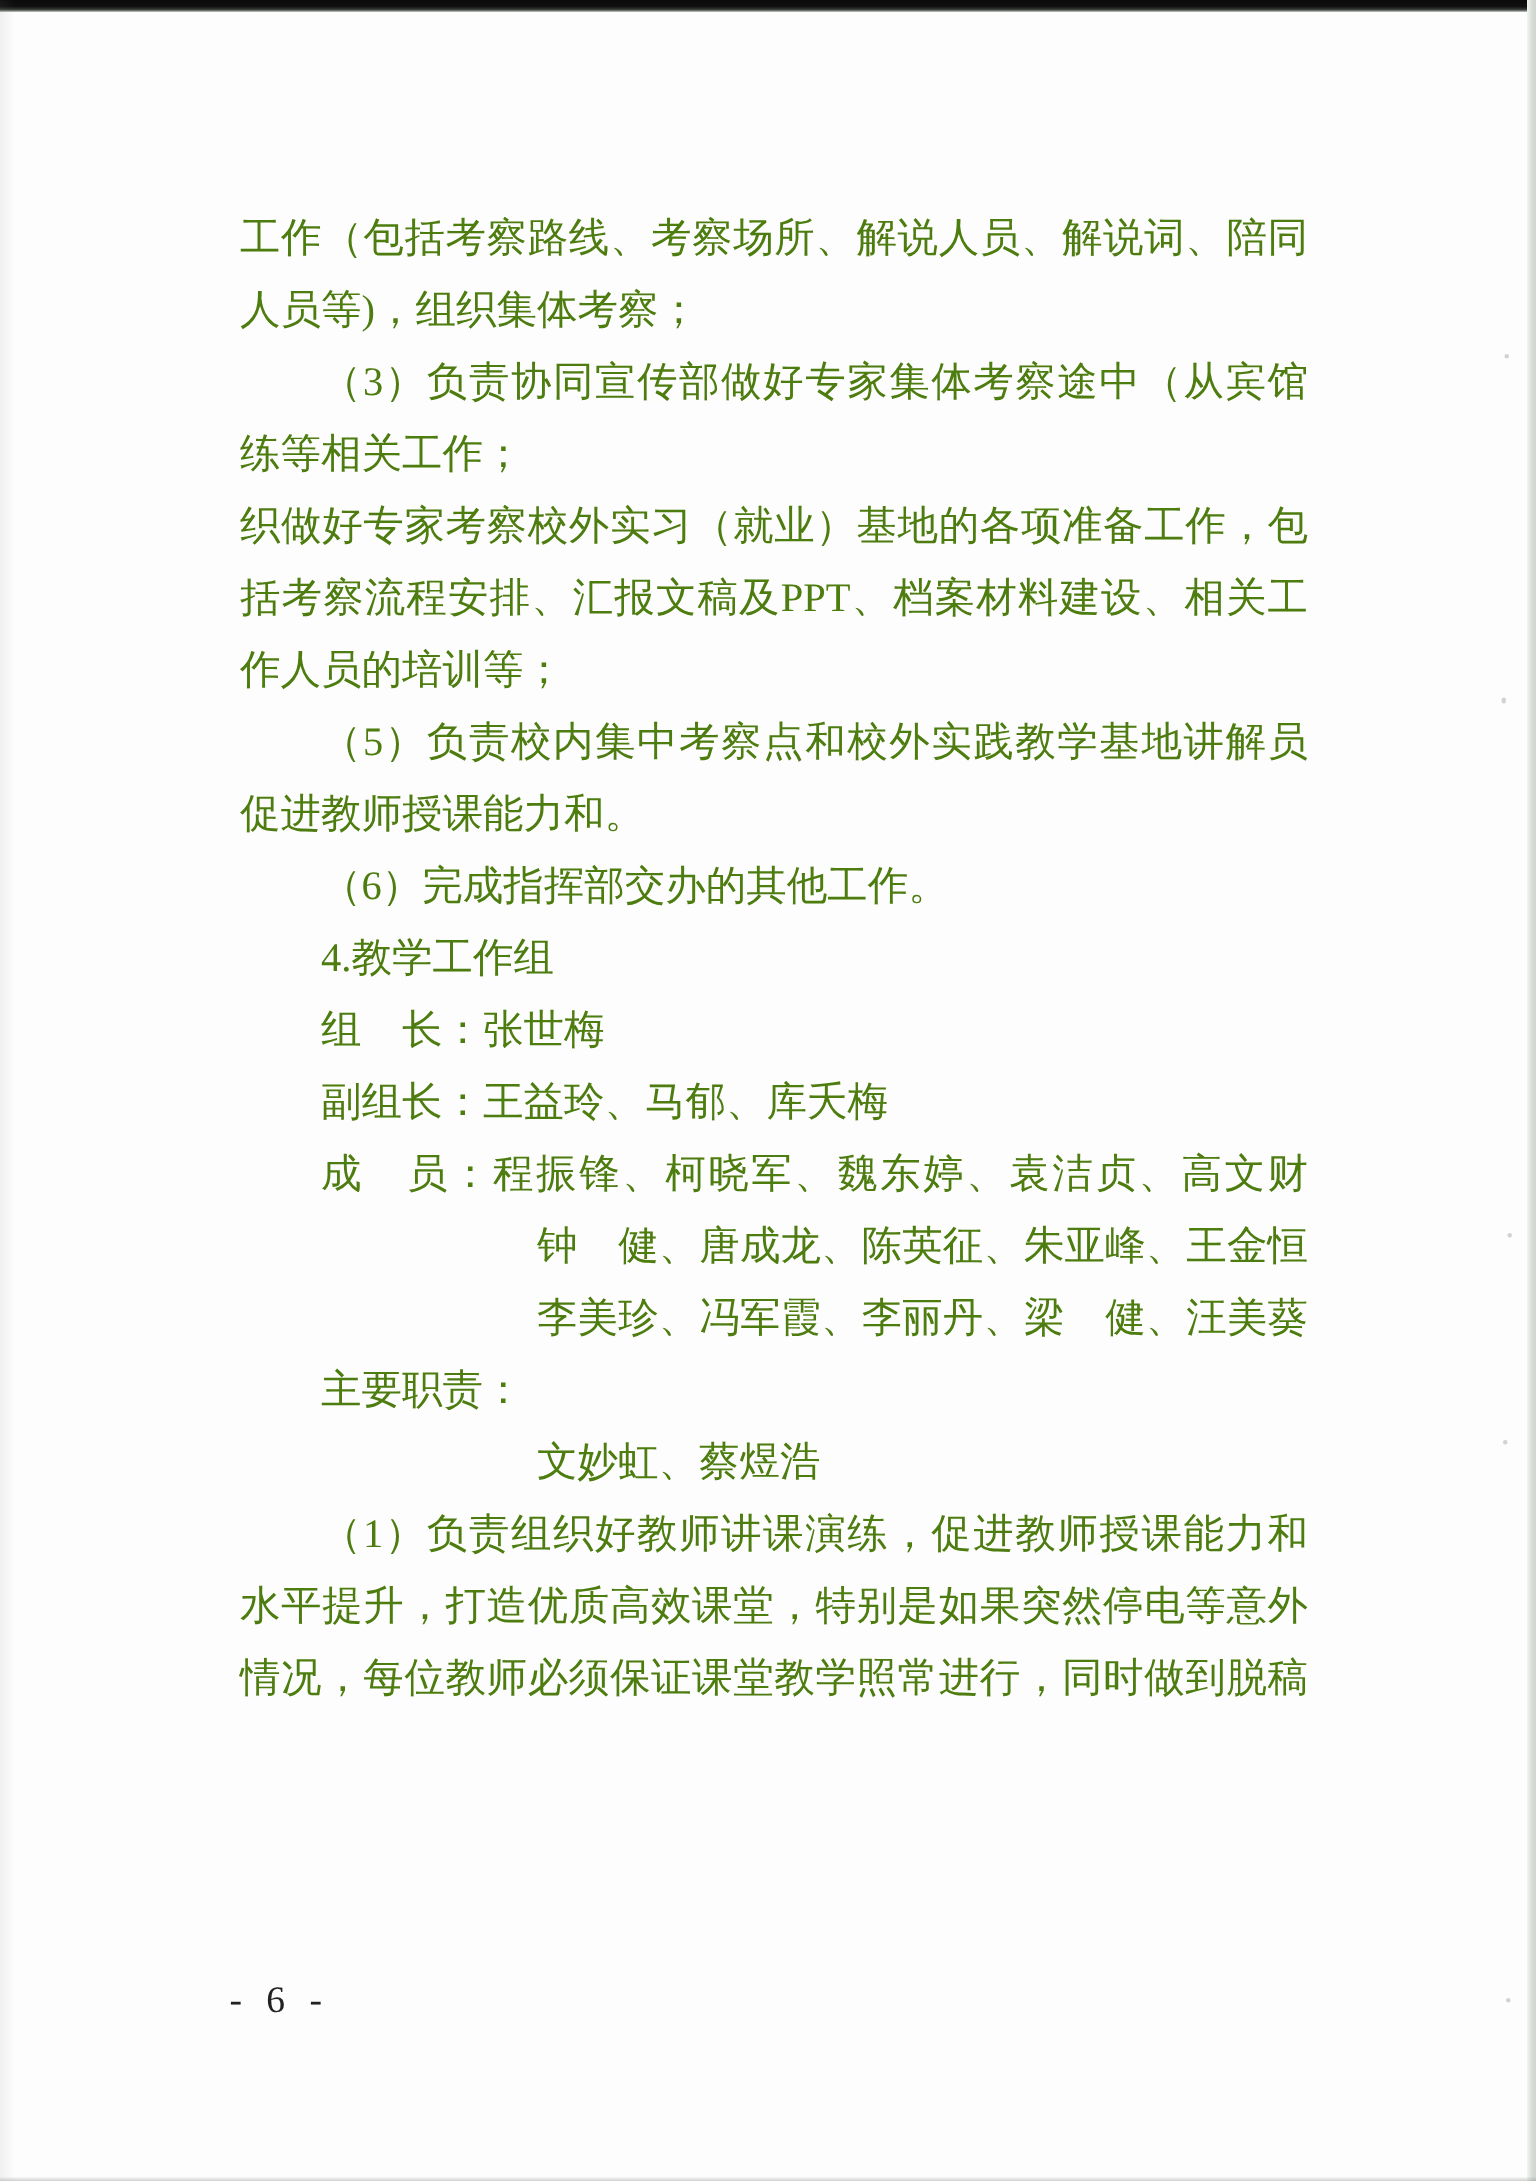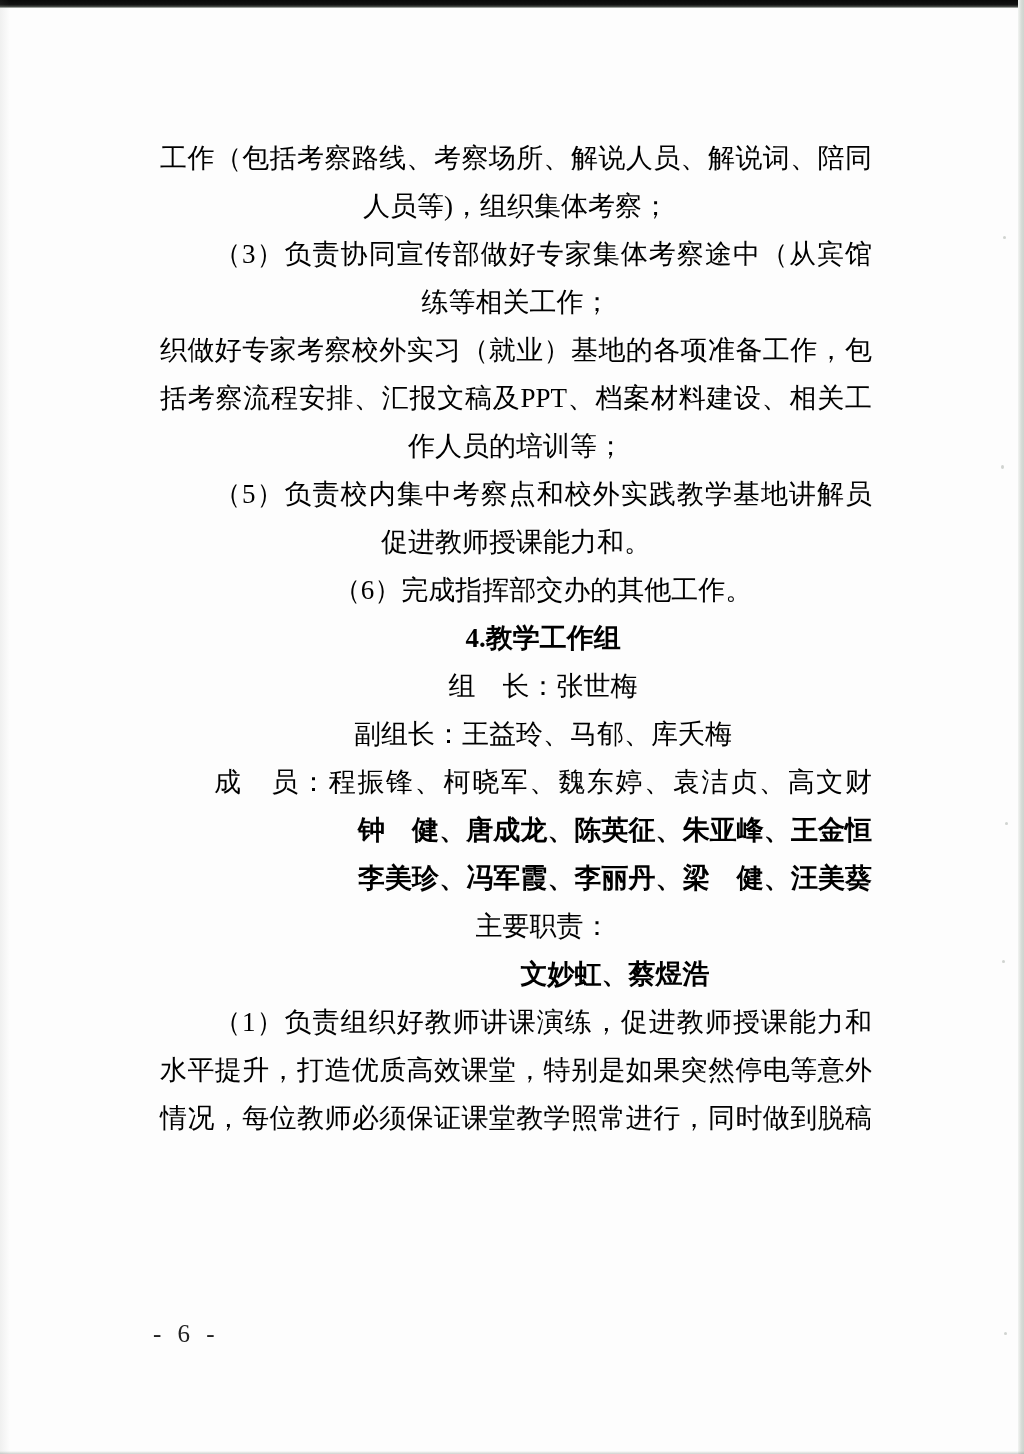--- a/index.html
+++ b/index.html
@@ -49,41 +49,41 @@
     background: #9aa09a;
     border-radius: 50%;
     opacity: 0.45;
   }
   
   .text-block {
     position: absolute;
     left: 160px;
     top: 134px;
     width: 712px;
-    color: #000000;
+    color: #4d7c0f;
     font-size: 27px;
     letter-spacing: 0px;
   }
   .ln {
     height: 48px;
     line-height: 48px;
     white-space: nowrap;
-    text-align: center;
+    text-align: left;
   }
   .ln.j {
     white-space: normal;
     text-align: justify;
     text-align-last: justify;
     text-justify: inter-character;
   }
   .i2  { padding-left: 54px;  }   
-  .im  { padding-left: 198px; font-weight: bold; }   
+  .im  { padding-left: 198px; }   
   .ln.j.i2 { width: 658px; }
   .ln.j.im { width: 514px; }
-  .b   { font-weight: 700; }
+  .b   { font-weight: 400; }
   .page-number {
     position: absolute;
     left: 153px;
     top: 1320px;
     font-size: 25px;
     letter-spacing: 5px;
     color: #222;
   }
 </style>
 </head>

